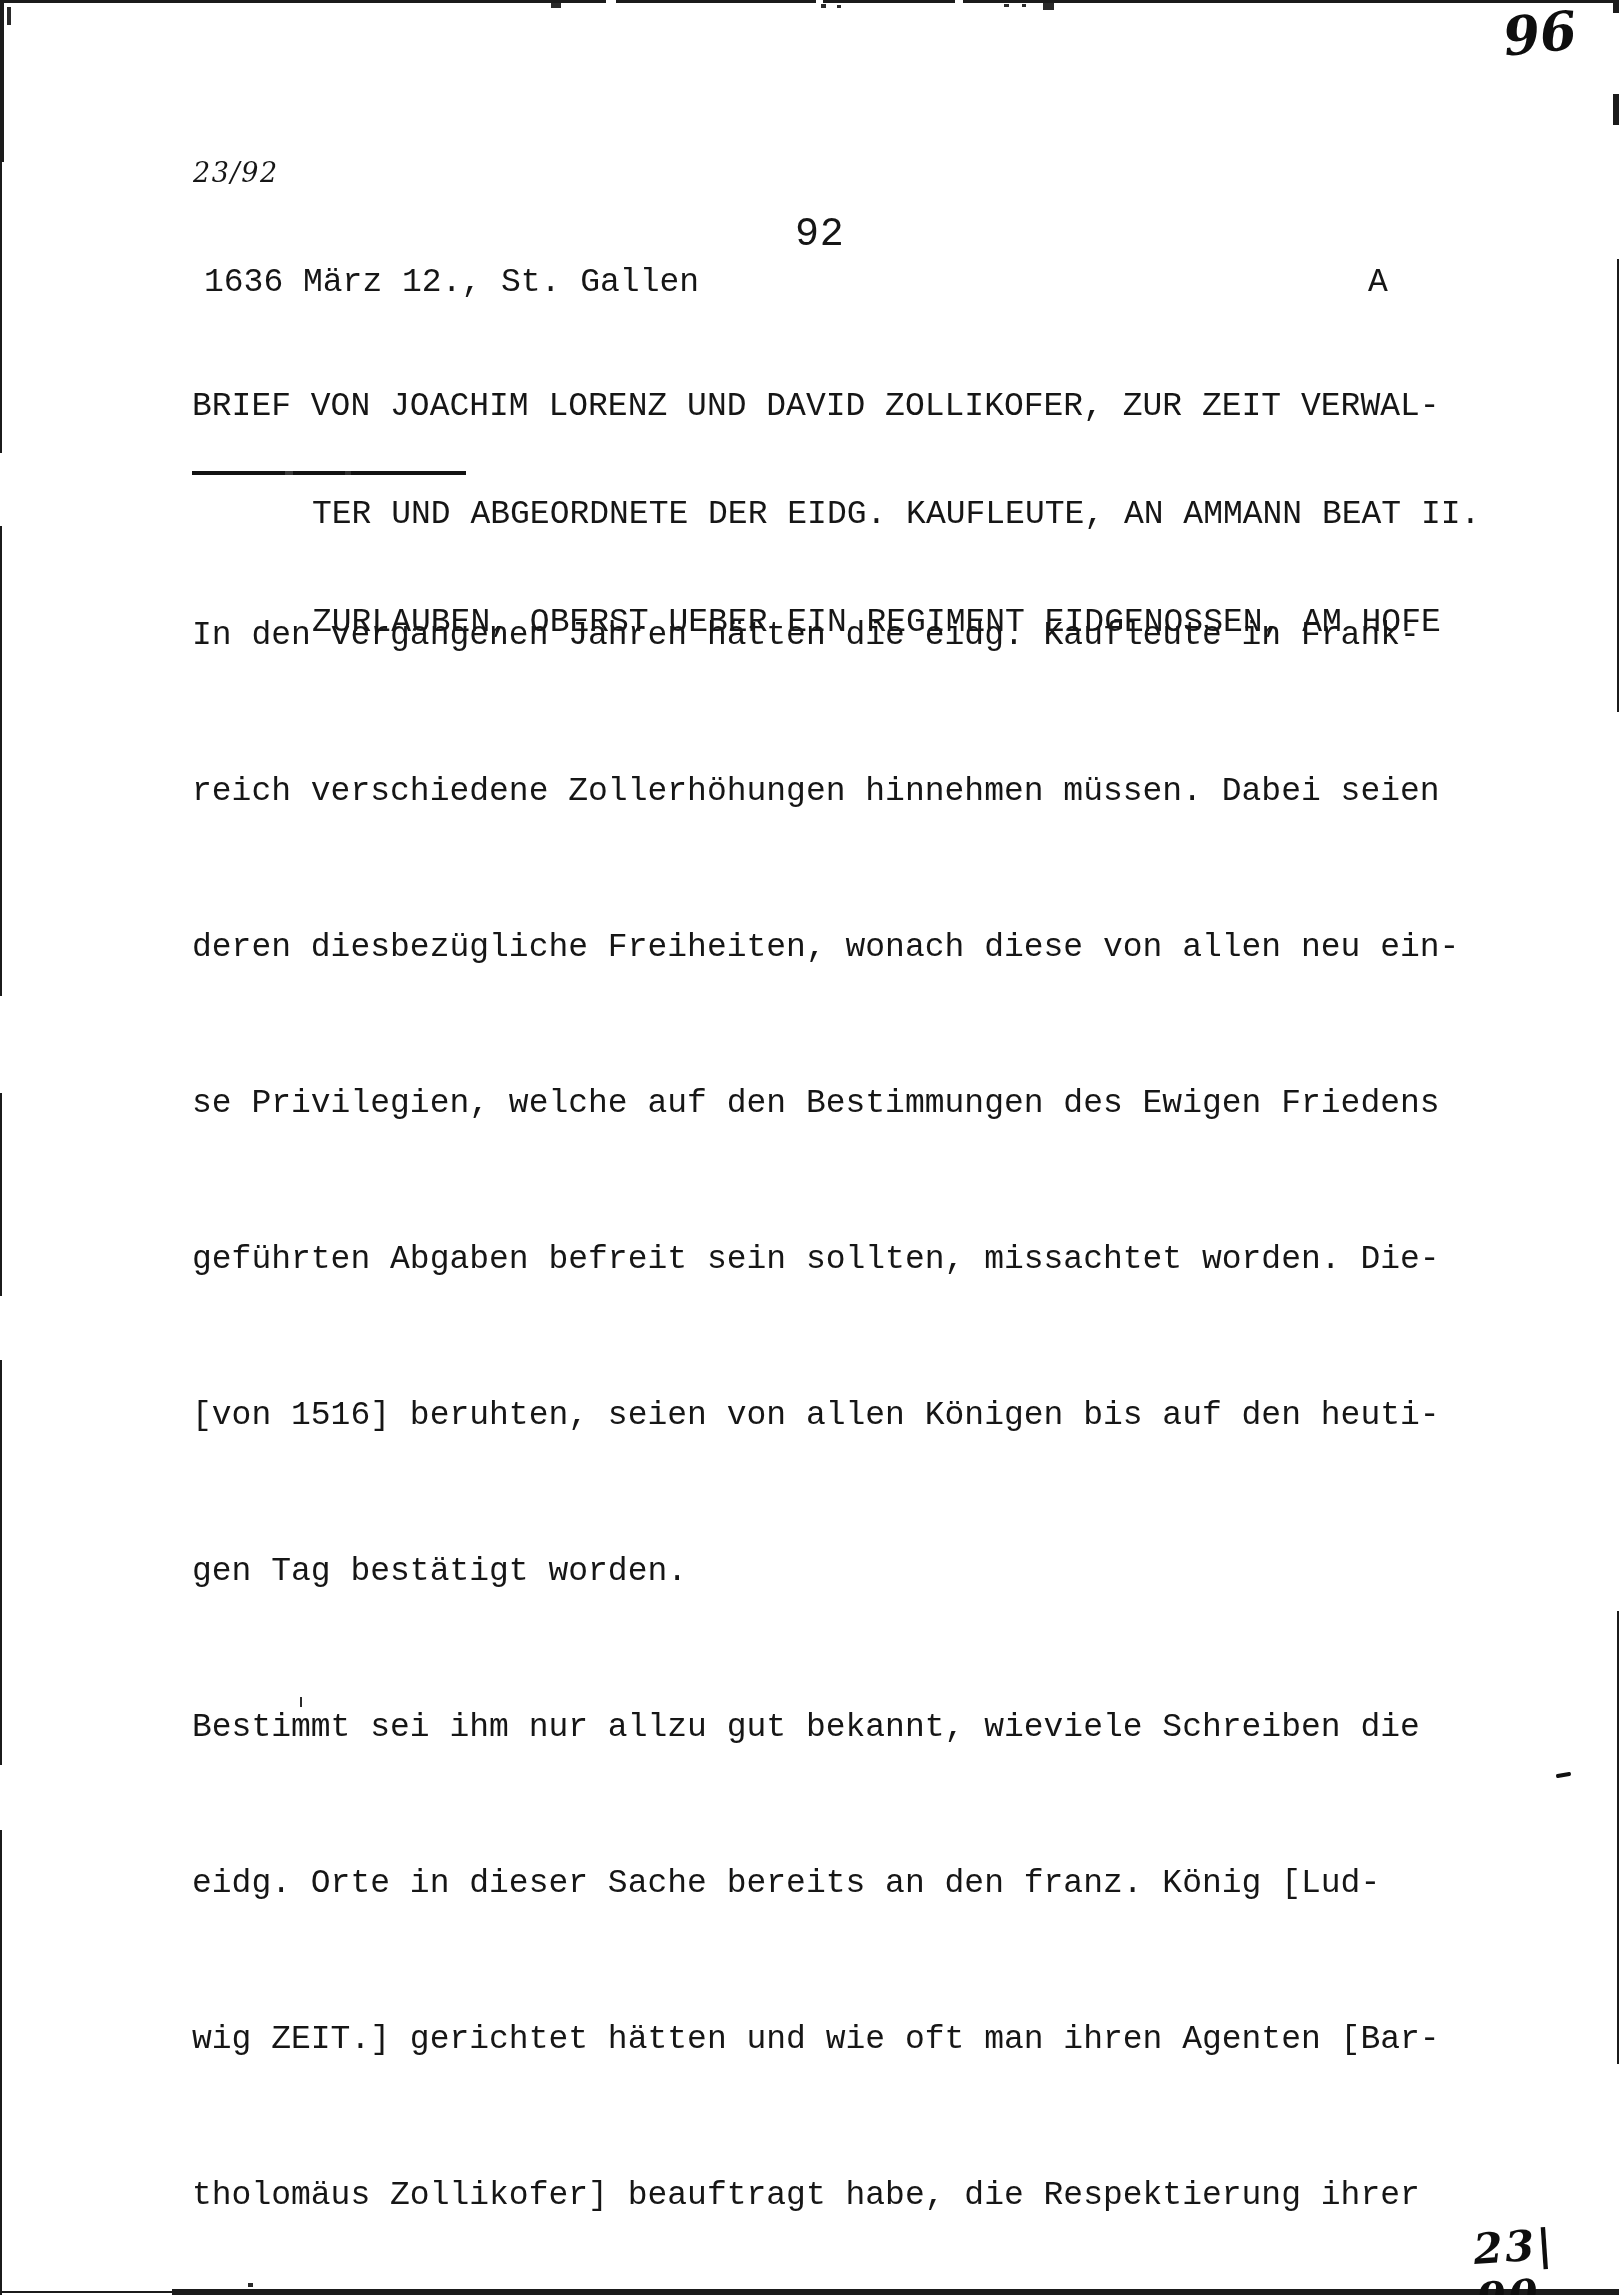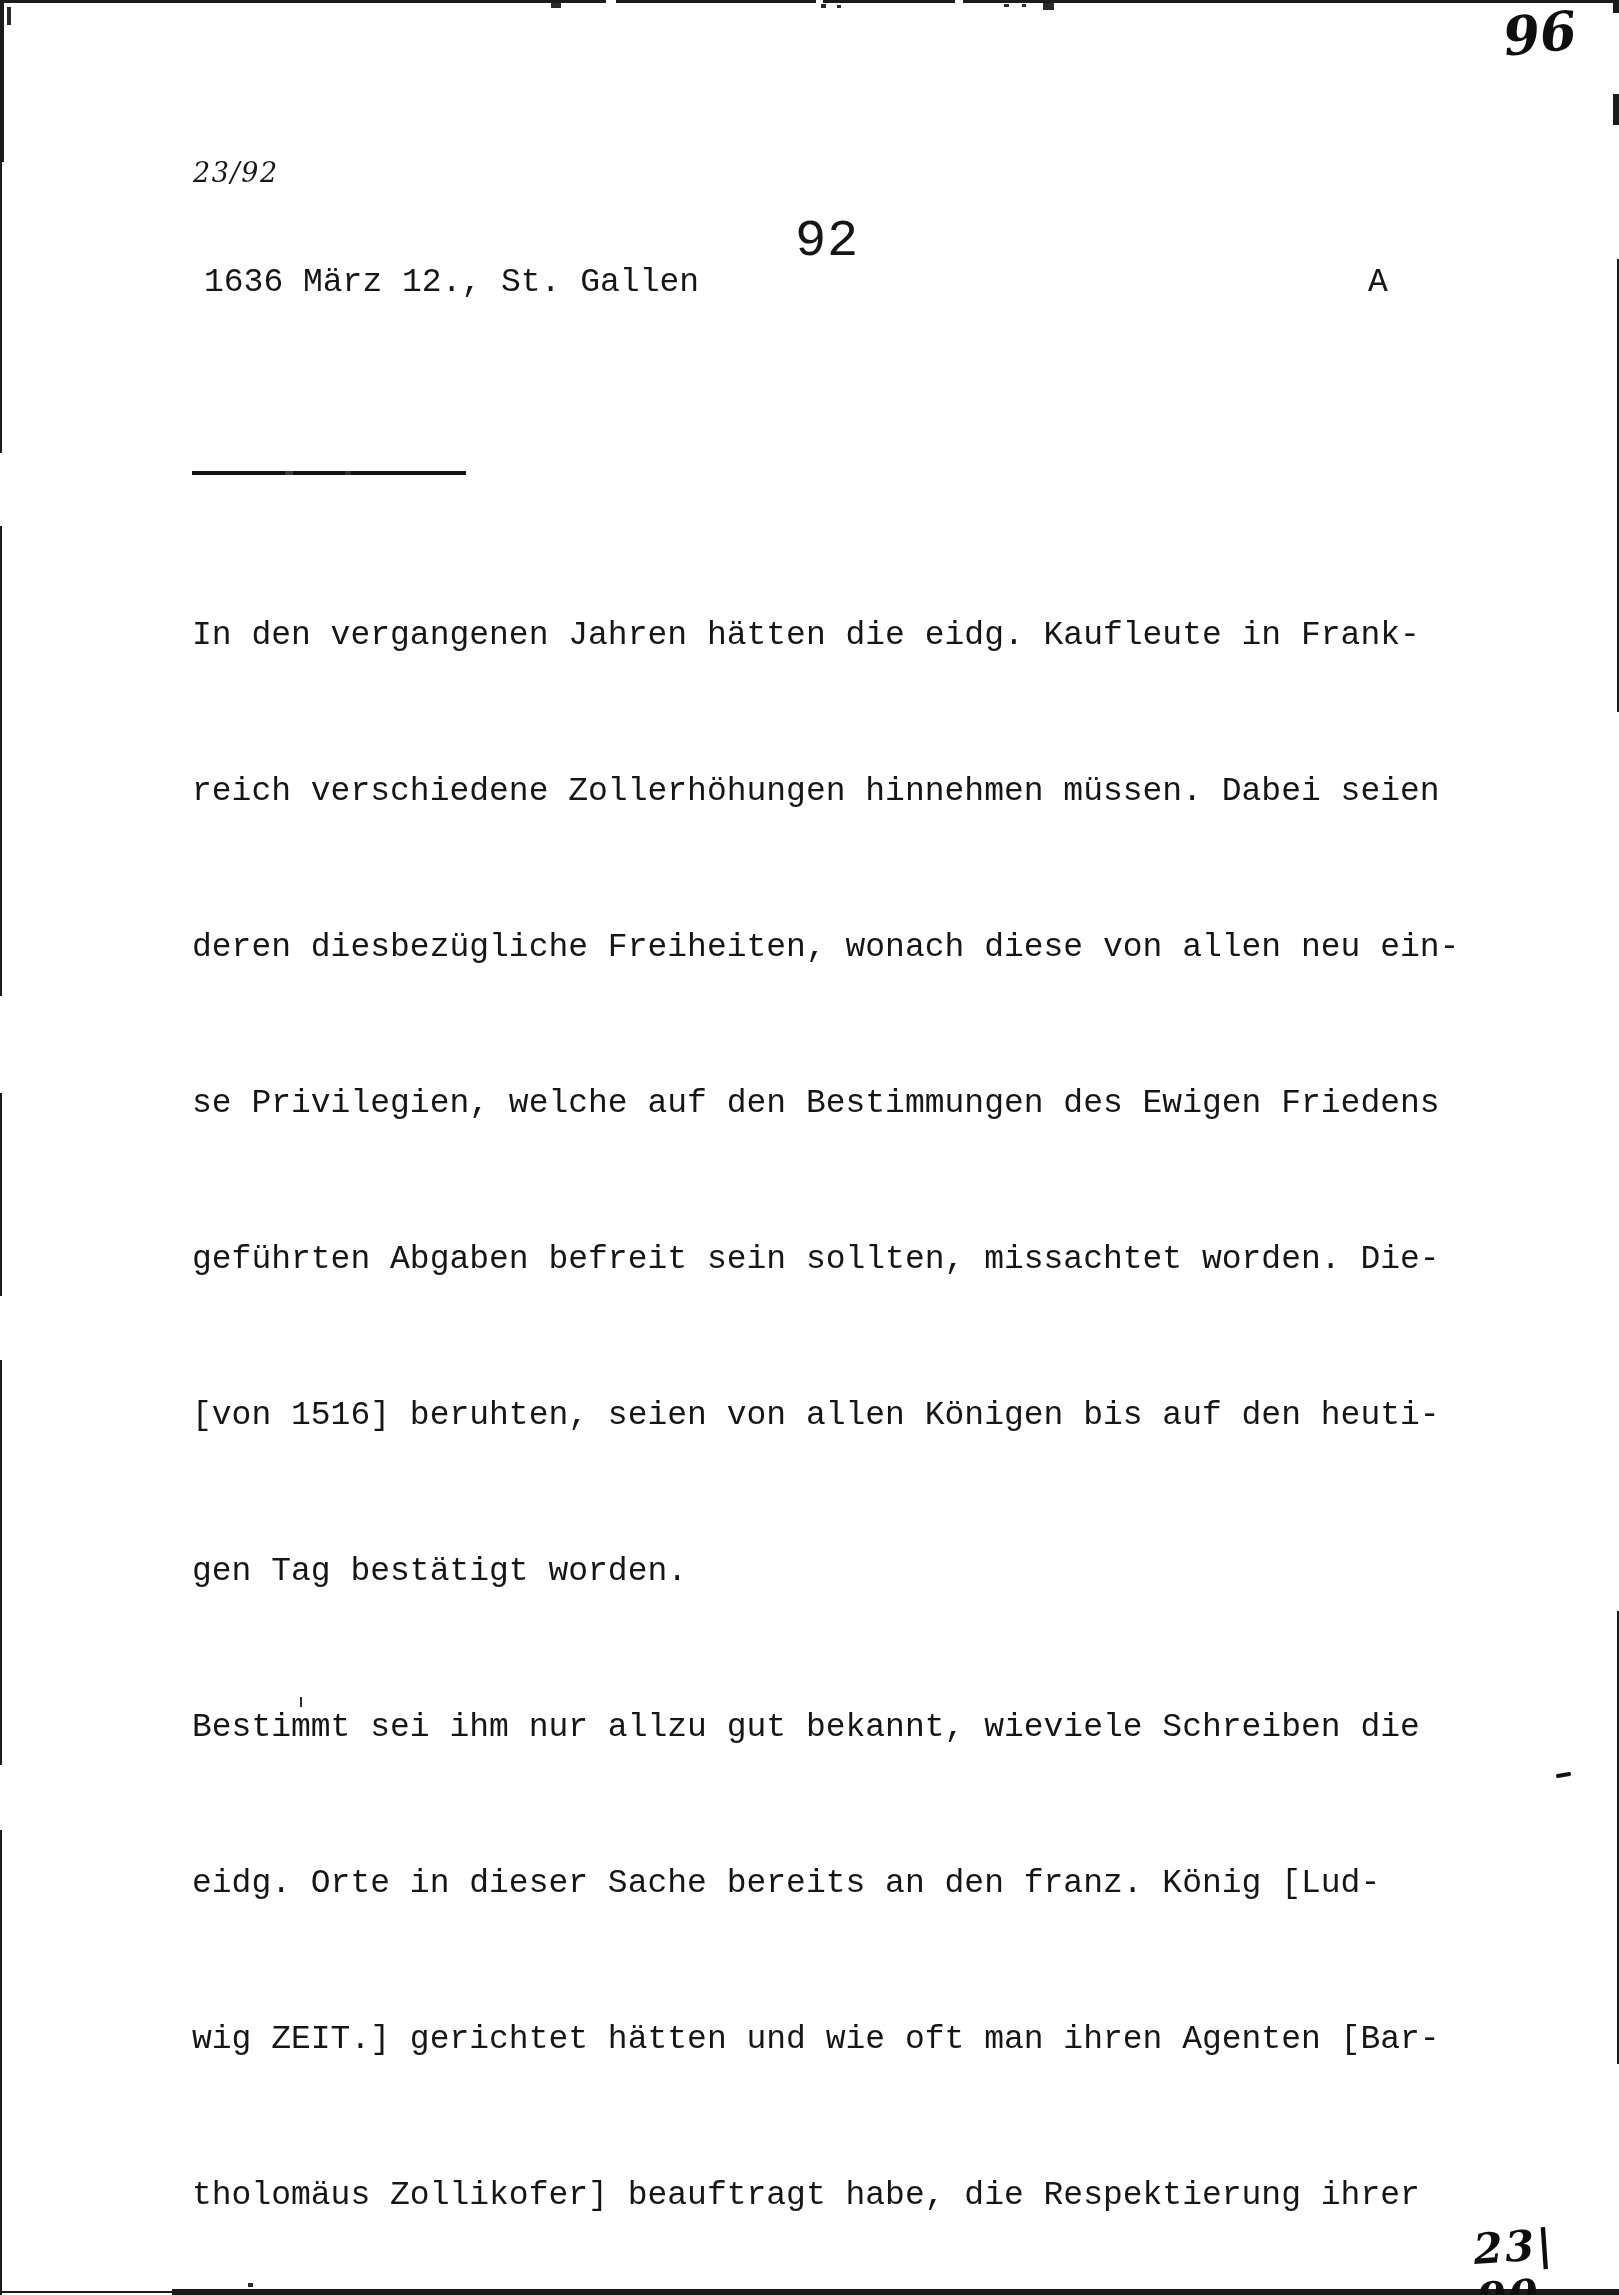--- a/index.html
+++ b/index.html
@@ -13,21 +13,21 @@
     position:absolute;left:192px;top:506px;
     font-size:33px;line-height:52px;white-space:pre;
   }
   .title-block{
     position:absolute;left:192px;top:317px;
     font-size:33px;line-height:36px;white-space:pre;
   }
   .title-indent{padding-left:120px;}
   .date-line{position:absolute;left:204px;top:264px;font-size:33px;white-space:pre;}
   .archive-letter{position:absolute;left:1368px;top:264px;font-size:33px;}
-  .pageno{position:absolute;left:795px;top:212px;font-size:52px;letter-spacing:0.8px;}
+  .pageno{position:absolute;left:795px;top:212px;font-size:40px;letter-spacing:0.8px;}
   .ref-code{
     position:absolute;left:193px;top:157px;
     font-family:"DejaVu Serif",serif;font-style:italic;font-size:27px;letter-spacing:1.6px;
   }
   .title-underline{
     position:absolute;left:192px;top:471px;width:274px;height:4px;
     background:linear-gradient(90deg,#121212 0 34%,#3a3a3a 34% 37%,#121212 37% 56%,#303030 56% 58%,#121212 58% 100%);
   }
   
   .hw{font-family:"DejaVu Serif",serif;font-style:italic;font-weight:bold;color:#0e0e0e;}
@@ -82,20 +82,25 @@
 
   <div class="ref-code">23/92</div>
   <div class="hw hw-top">96</div>
   <div class="hw hw-bottom">23| 90</div>
   <div class="margin-dash"></div>
 
   <div class="pageno">92</div>
   <div class="date-line">1636 März 12., St. Gallen</div>
   <div class="archive-letter">A</div>
 
+  <div class="title-block">
+    <div>BRIEF VON JOACHIM LORENZ UND DAVID ZOLLIKOFER, ZUR ZEIT VERWAL-</div>
+    <div class="title-indent">TER UND ABGEORDNETE DER EIDG. KAUFLEUTE, AN AMMANN BEAT II.</div>
+    <div class="title-indent">ZURLAUBEN, OBERST UEBER EIN REGIMENT EIDGENOSSEN, AM HOFE</div>
+  </div>
 
   <div class="title-underline"></div>
 
   <div class="body-text">
     <div>In den vergangenen Jahren hätten die eidg. Kaufleute in Frank-</div>
     <div>reich verschiedene Zollerhöhungen hinnehmen müssen. Dabei seien</div>
     <div>deren diesbezügliche Freiheiten, wonach diese von allen neu ein-</div>
     <div>se Privilegien, welche auf den Bestimmungen des Ewigen Friedens</div>
     <div>geführten Abgaben befreit sein sollten, missachtet worden. Die-</div>
     <div>[von 1516] beruhten, seien von allen Königen bis auf den heuti-</div>

